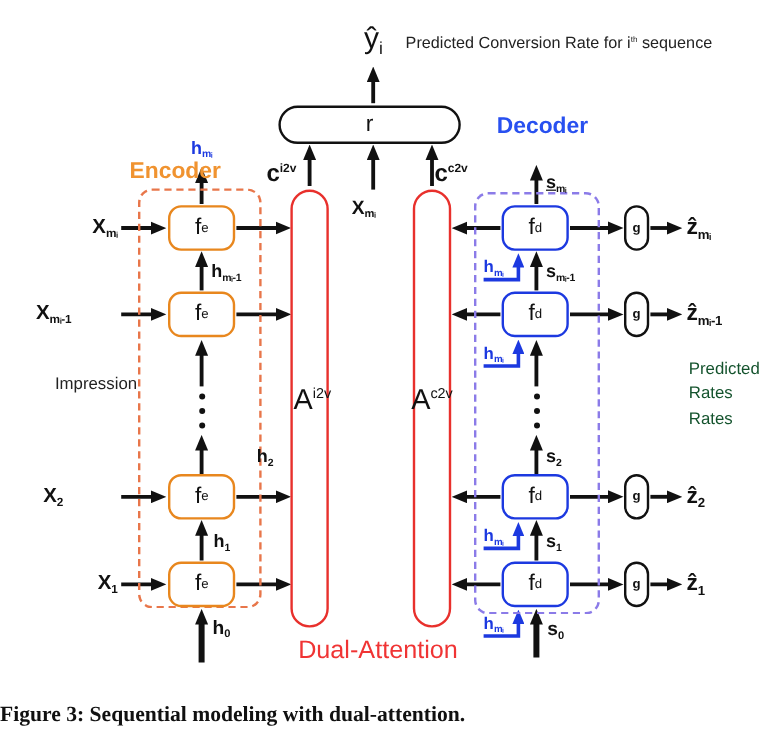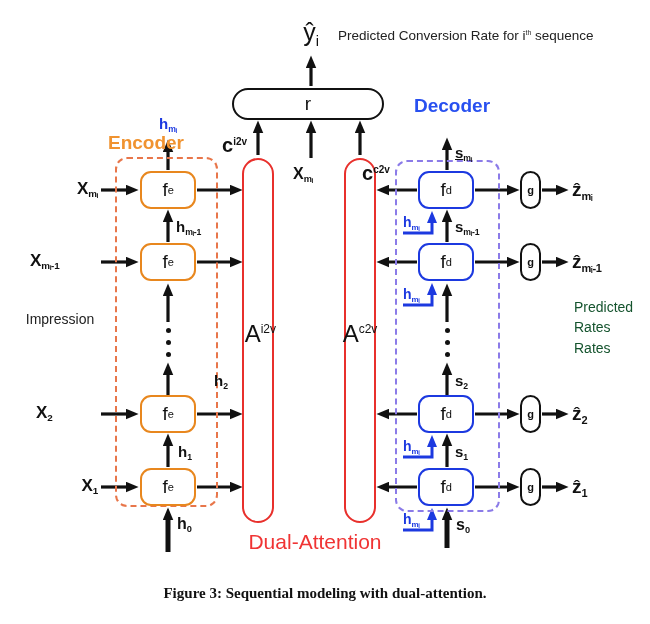--- a/index.html
+++ b/index.html
@@ -31,22 +31,22 @@
     position:absolute;top:158px;width:32px;height:365px;border:2.5px solid #E8302C;border-radius:16px;
     background:#fff;box-sizing:border-box;
   }
   .dashbox{position:absolute;border-radius:12px;box-sizing:border-box;}
   .enc-dash{left:115px;top:157px;width:103px;height:350px;border:2px dashed #E8764A;}
   .dec-dash{left:395px;top:160px;width:105px;height:352px;border:2px dashed #8B7BE8;}
   .dots{position:absolute;width:6px;display:flex;flex-direction:column;gap:7px;align-items:center;}
   .dots span{width:5px;height:5px;border-radius:50%;background:#111;display:block;}
   .blue{color:#1C39E0;}
   .hm-dec{font-size:14px;font-weight:bold;color:#1C39E0;}
-  #caption{position:absolute;left:0;top:585px;width:650px;text-align:center;
-    font-family:"Liberation Serif", serif;font-weight:bold;font-size:15px;color:#111;}
+  #caption{position:absolute;left:0;top:585px;width:650px;text-align:left;
+    font-family:"Liberation Serif", serif;font-weight:bold;font-size:18px;color:#111;}
   svg#wires{position:absolute;left:0;top:0;}
 </style>
 </head>
 <body>
 
 <div id="canvas">
 
   <svg id="wires" width="650" height="624" viewBox="0 0 650 624">
     <defs>
       <marker id="ab" viewBox="0 0 12 10" markerUnits="userSpaceOnUse" markerWidth="13" markerHeight="11" refX="5" refY="5" orient="auto">
@@ -135,21 +135,21 @@
   <div class="lbl" style="left:338px;top:29px;font-size:13.5px;color:#222;">
     <span>Predicted Conversion Rate for i</span><sup class="p">th</sup><span> sequence</span>
   </div>
 
   <div class="lbl" style="left:108px;top:93px;font-size:19px;font-weight:600;color:#F09330;margin-top:40px;">Encoder</div>
   <div class="lbl" style="left:414px;top:96px;font-size:19px;font-weight:600;color:#2850F0;">Decoder</div>
 
   <div class="lbl bold" style="left:222px;top:135px;font-size:20px;">
     <span>c</span><sup class="p">i2v</sup>
   </div>
-  <div class="lbl bold" style="left:362px;top:135px;font-size:20px;margin-top:28px;">
+  <div class="lbl bold" style="left:362px;top:135px;font-size:20px;">
     <span>c</span><sup class="p">c2v</sup>
   </div>
 
   <div class="lbl bold" style="left:287px;top:166px;width:32px;text-align:center;font-size:16px;">
     <span>X</span><sub class="s">mᵢ</sub>
   </div>
 
   <div class="lbl bold blue" style="left:146px;top:116px;width:44px;text-align:center;font-size:15px;">
     <span>h</span><sub class="s">mᵢ</sub>
   </div>
@@ -253,21 +253,21 @@
 
   <div class="lbl bold" style="left:572px;top:180px;font-size:19px;">
     <span>ẑ</span><sub class="s">mᵢ</sub></div>
   <div class="lbl bold" style="left:572px;top:252px;font-size:19px;">
     <span>ẑ</span><sub class="s">mᵢ-1</sub></div>
   <div class="lbl bold" style="left:572px;top:404px;font-size:19px;">
     <span>ẑ</span><sub class="s">2</sub></div>
   <div class="lbl bold" style="left:572px;top:477px;font-size:19px;">
     <span>ẑ</span><sub class="s">1</sub></div>
 
-  <div class="abs" style="left:12px;top:310px;width:96px;text-align:center;font-size:14px;line-height:1.4;color:#222;">
+  <div class="abs" style="left:0px;top:310px;width:96px;text-align:center;font-size:14px;line-height:1.4;color:#222;padding-left:32px;">
     <div>Impression</div>
   </div>
   <div class="abs" style="left:574px;top:297px;font-size:14px;line-height:1.45;color:#14532d;">
     <div>Predicted</div>
     <div>Rates</div>
     <div>Rates</div>
   </div>
 
   <div class="lbl" style="left:220px;top:531px;width:190px;text-align:center;font-size:21px;color:#F03434;">Dual-Attention</div>
 

